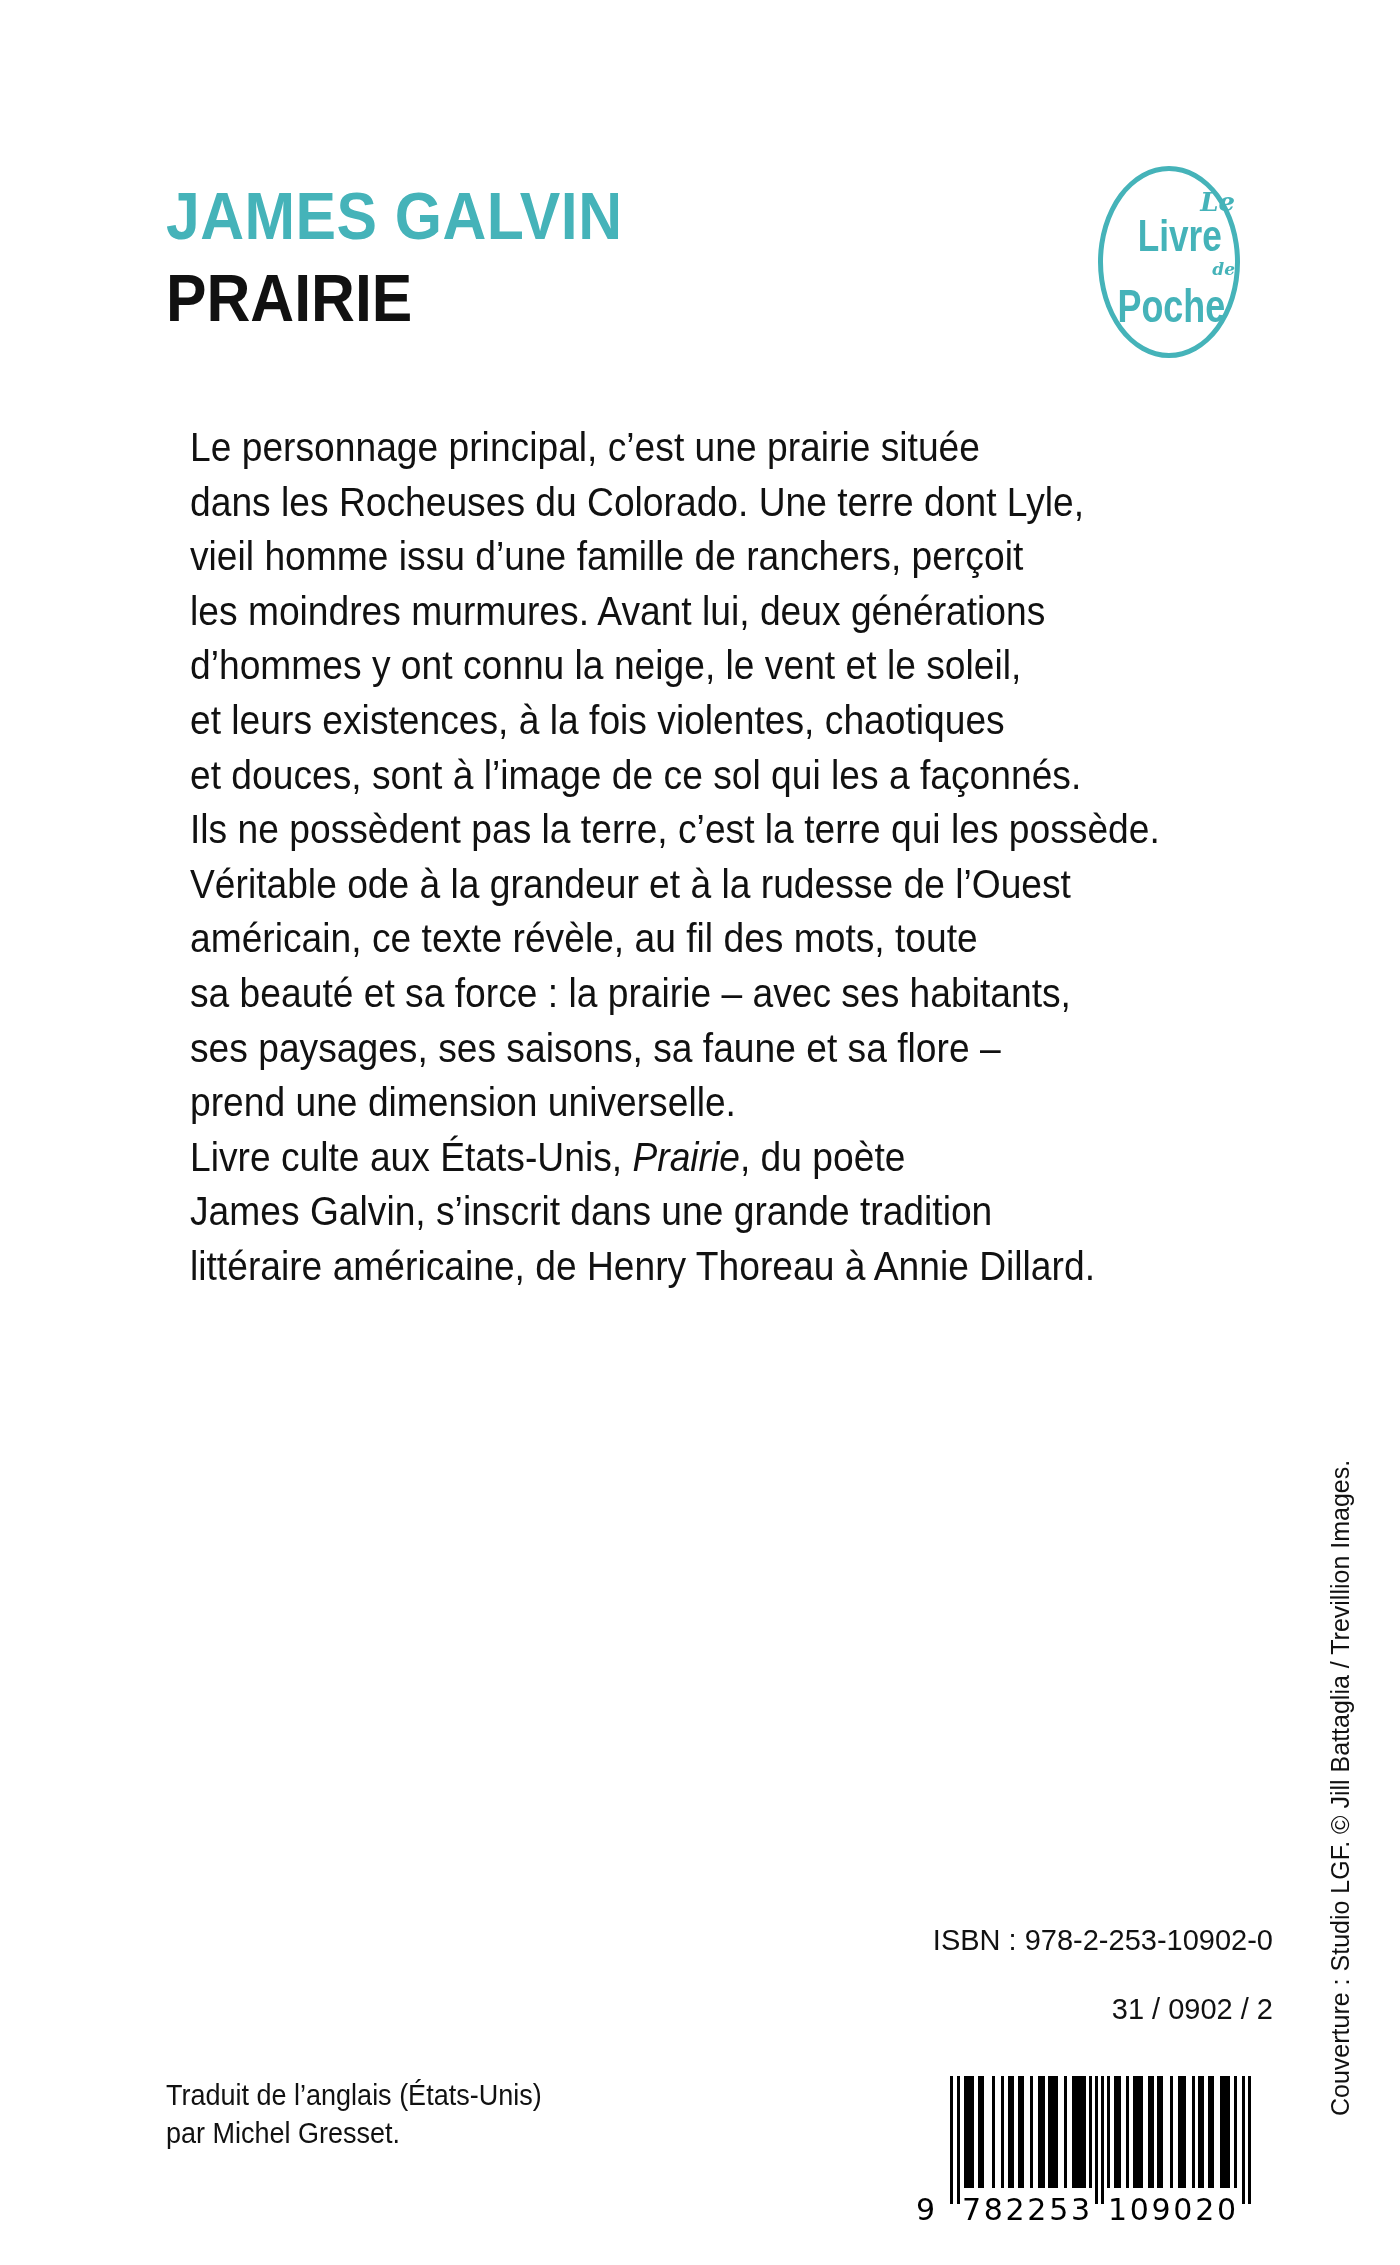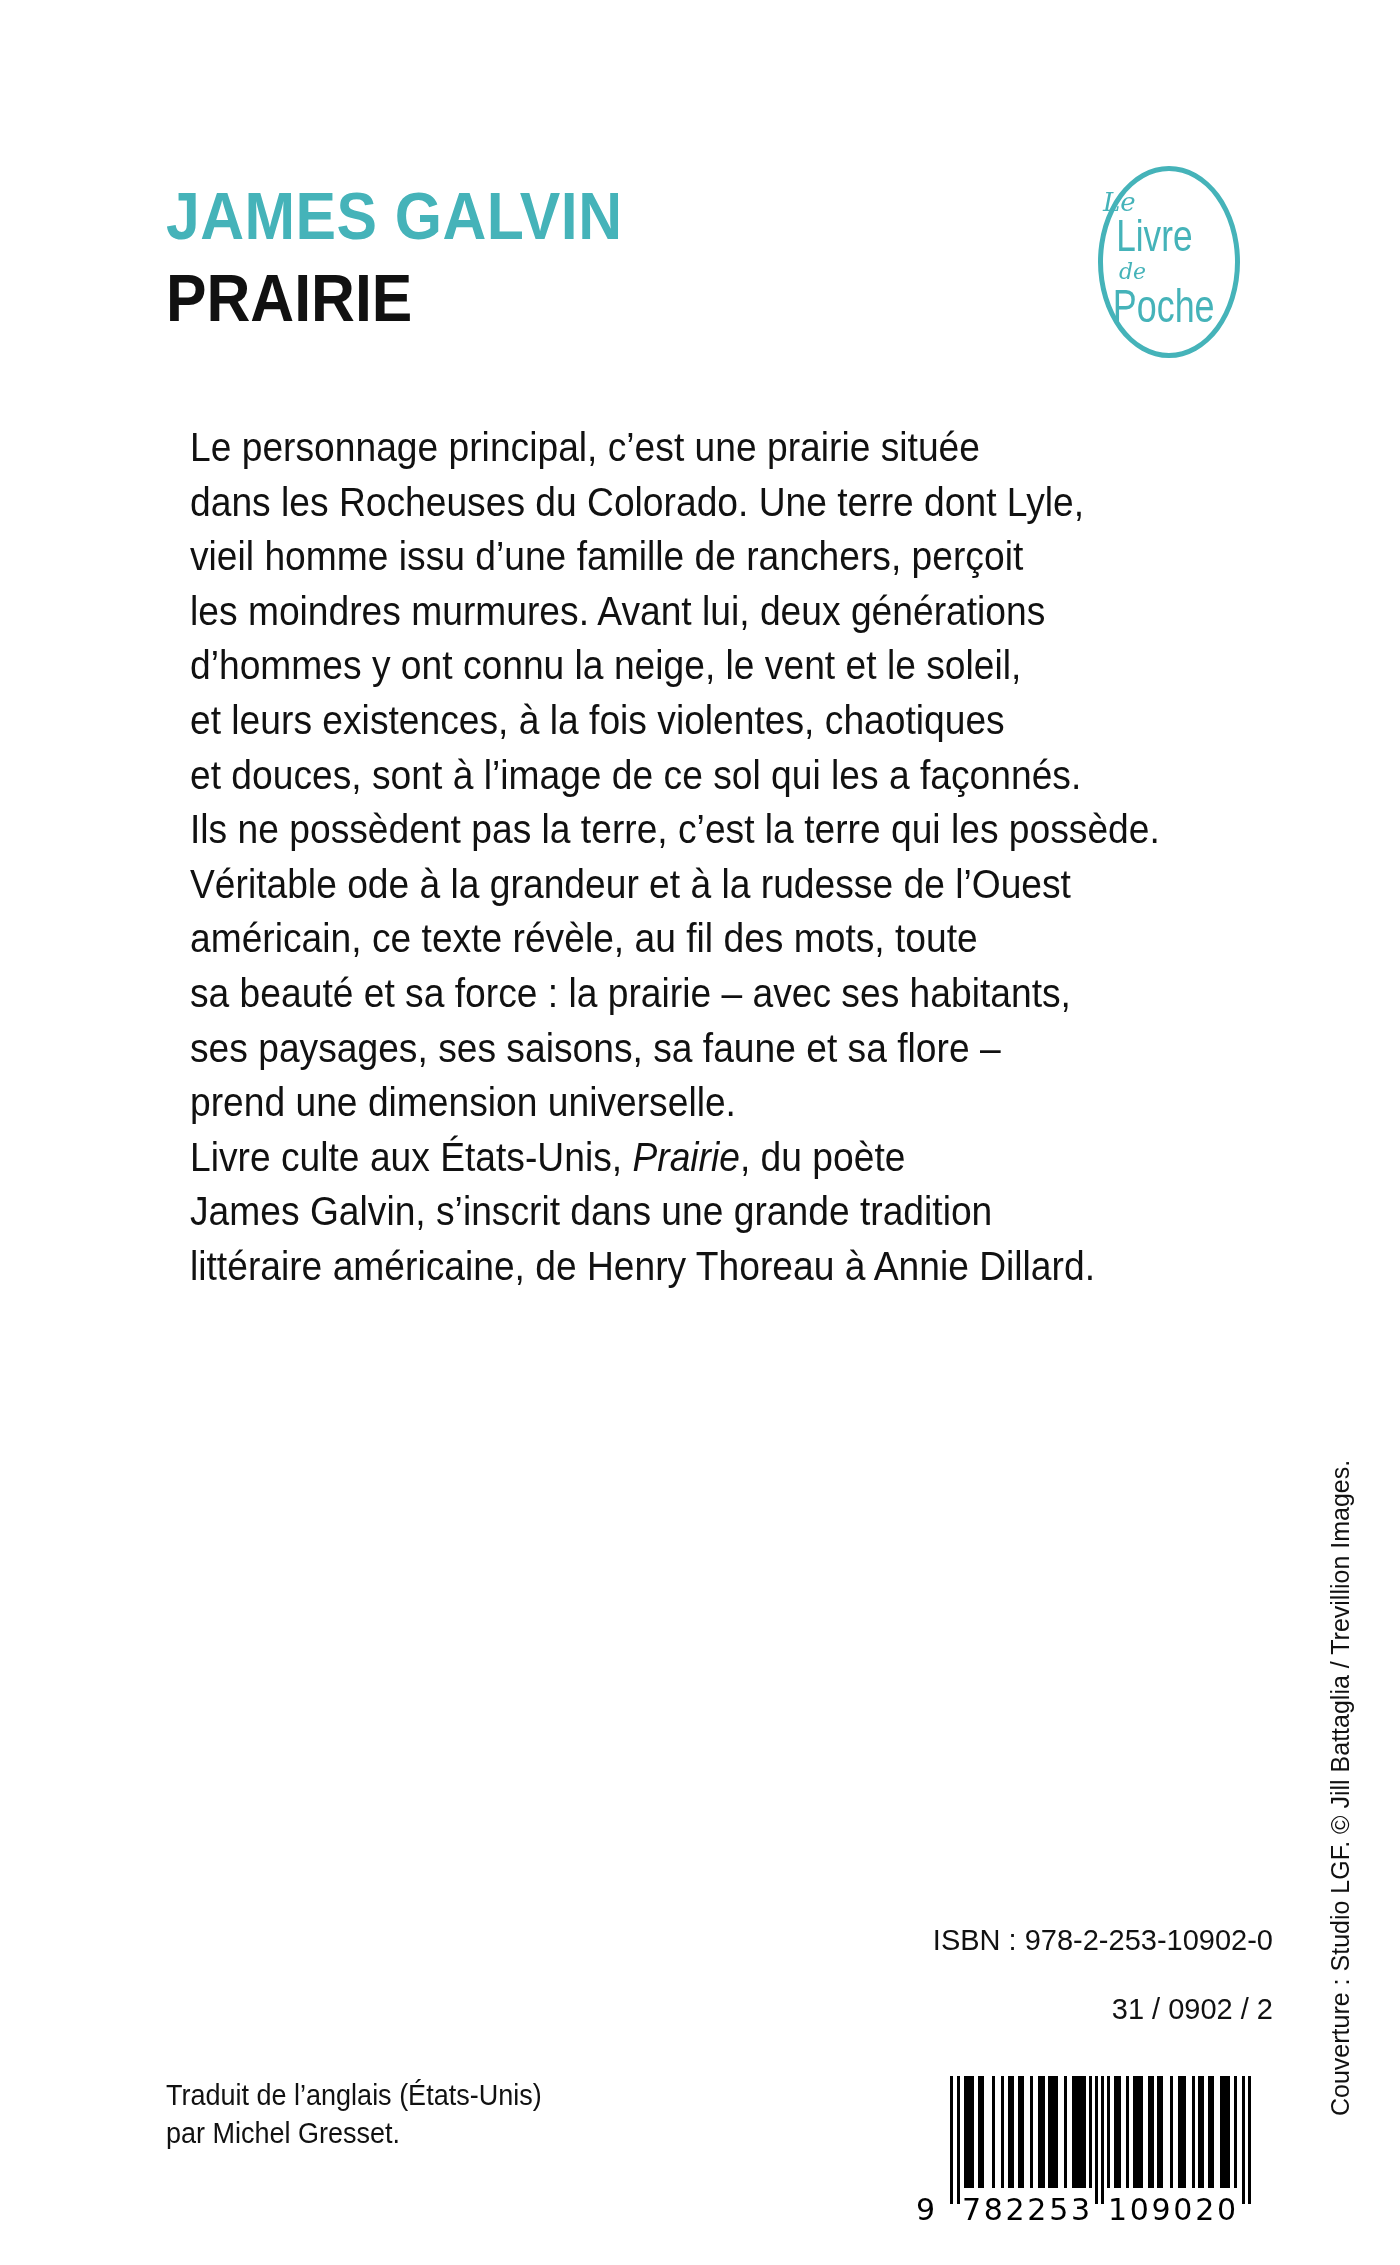--- a/index.html
+++ b/index.html
@@ -1,22 +1,22 @@
 <!DOCTYPE html>
 <html><head>
 <meta charset="utf-8">
 <style>
   html,body{margin:0;padding:0;background:#fff;}
   body{width:1400px;height:2265px;position:relative;overflow:hidden;font-family:"Liberation Sans",sans-serif;color:#111;}
   .author{position:absolute;left:166px;top:178px;font-size:66px;font-weight:bold;color:#45b3b9;letter-spacing:0.5px;transform:scaleX(0.92);transform-origin:left top;white-space:nowrap;}
   .title{position:absolute;left:166px;top:260px;font-size:66px;font-weight:bold;color:#111;transform:scaleX(0.92);transform-origin:left top;white-space:nowrap;}
-  .logo{position:absolute;left:1098px;top:166px;width:142px;height:192px;border:5px solid #45b3b9;border-radius:50%;box-sizing:border-box;color:#45b3b9;text-align:left;}
+  .logo{position:absolute;left:1098px;top:166px;width:142px;height:192px;border:5px solid #45b3b9;border-radius:50%;box-sizing:border-box;color:#45b3b9;text-align:right;font-weight:bold;}
   .logo .le{position:absolute;top:16px;left:0;right:0;font-family:"DejaVu Serif",serif;font-style:italic;font-size:26px;}
   .logo .livre{position:absolute;top:40px;left:0;right:0;font-size:44px;transform:scaleX(0.8);}
-  .logo .de{position:absolute;top:88px;left:16px;right:0;font-family:"DejaVu Serif",serif;font-style:italic;font-size:22px;}
+  .logo .de{position:absolute;top:88px;left:16px;right:0;font-family:"DejaVu Serif",serif;font-style:italic;font-size:17px;}
   .logo .poche{position:absolute;top:108px;left:-6px;right:-6px;font-size:46px;transform:scaleX(0.78);}
   .body{position:absolute;left:166px;top:420px;width:1130px;font-size:40px;line-height:54.6px;color:#111;margin-left:24px;}
   .body .line{display:block;white-space:nowrap;transform:scaleX(0.93);transform-origin:left center;}
   .translator{position:absolute;left:166px;top:2076px;font-size:30px;line-height:38px;color:#111;transform:scaleX(0.9);transform-origin:left top;}
   .code{position:absolute;right:127px;top:1993px;font-size:29px;color:#111;text-align:right;white-space:nowrap;}
   .isbn{position:absolute;right:127px;top:1924px;font-size:29px;color:#111;text-align:right;white-space:nowrap;}
   .barcode{position:absolute;left:908px;top:2076px;width:360px;height:150px;}
   .credit{position:absolute;left:1326px;top:2116px;transform:rotate(-90deg);transform-origin:left top;font-size:25px;white-space:nowrap;color:#111;}
 </style>
 </head>

